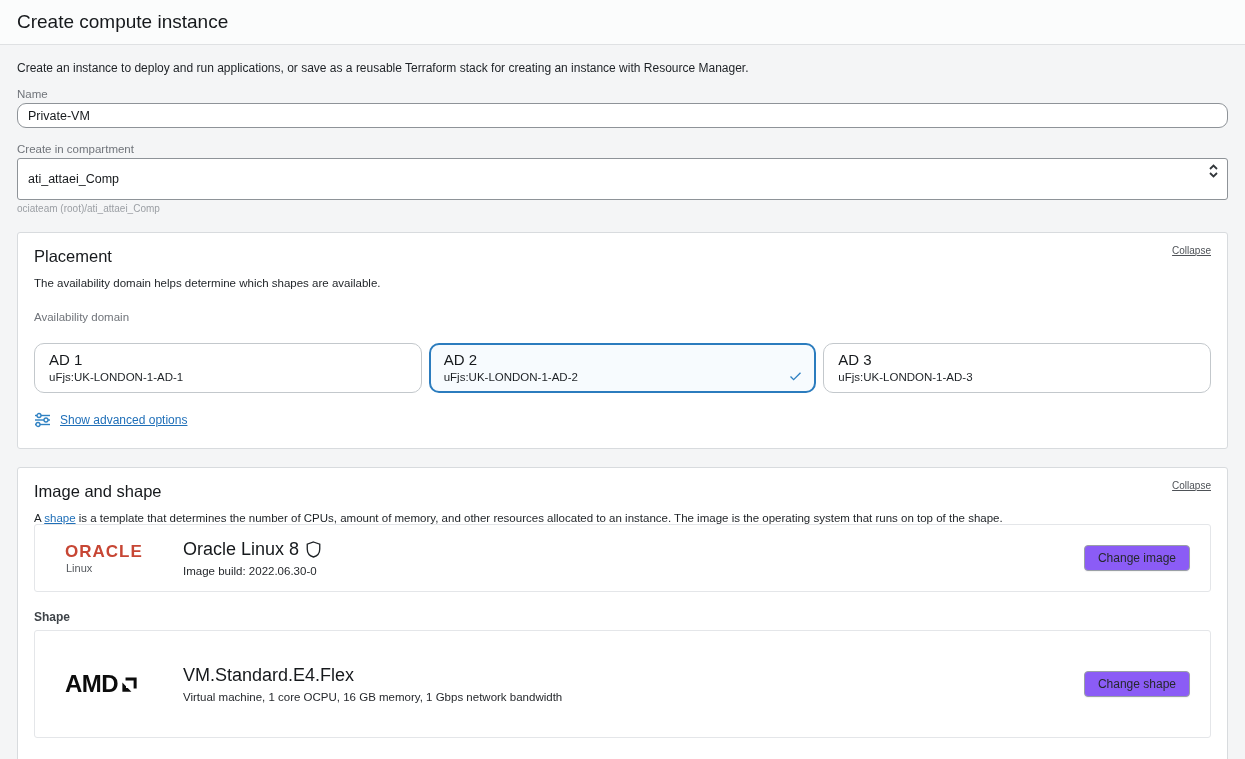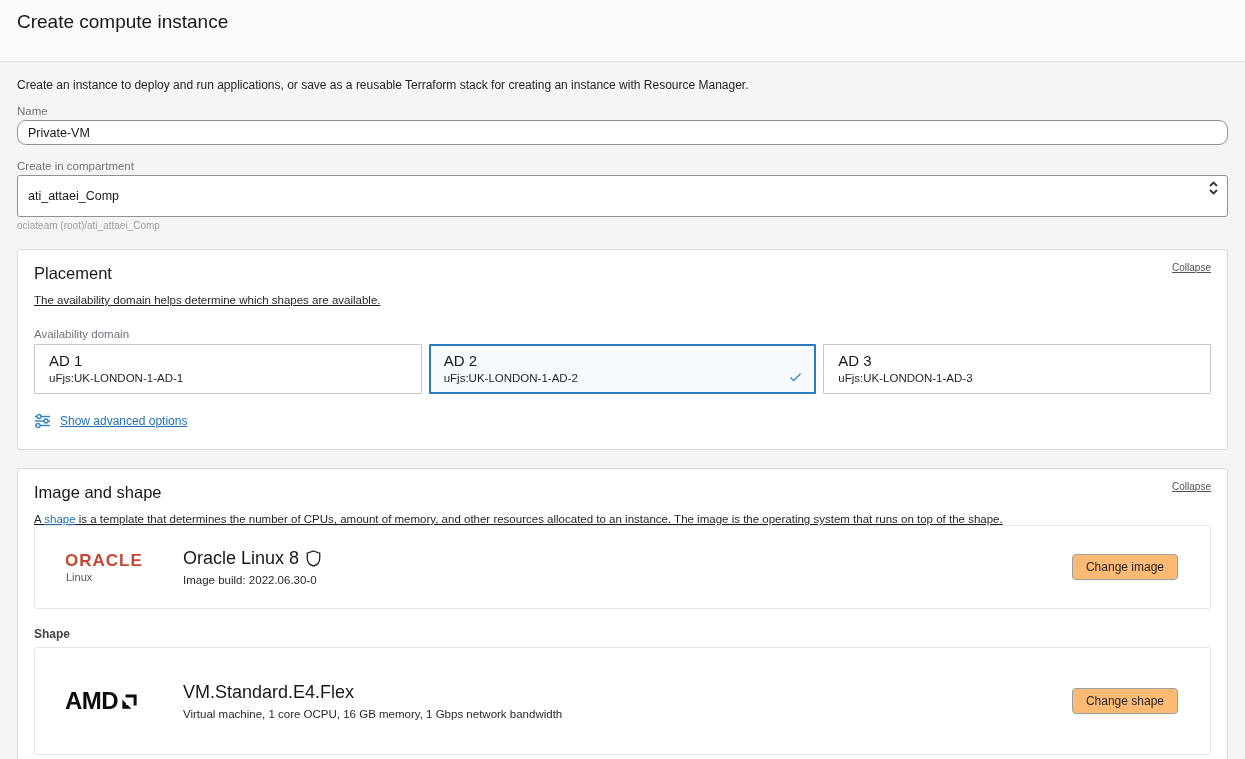--- a/index.html
+++ b/index.html
@@ -6,21 +6,21 @@
   html,body { margin:0; padding:0; }
   body {
     width:1245px; height:759px; overflow:hidden; position:relative;
     background:#f4f5f6;
     font-family:"Liberation Sans", sans-serif;
     color:#1a1f23;
   }
   
   .page-header {
     background:#fbfcfc;
-    padding:11px 17px 28px;
+    padding:11px 17px 11px;
     border-bottom:1px solid #dfe1e3;
   }
   .page-title { font-size:19px; font-weight:400; color:#16191c; margin:0; }
 
   
   .content { padding:13px 17px 0; }
   .intro { font-size:12px; color:#1d2125; margin:3px 0 13px; }
 
   .field-label { font-size:11.5px; color:#70747a; margin:0 0 3px; }
   .text-input {
@@ -41,60 +41,60 @@
   .helper-text { font-size:10px; color:#9b9fa4; margin-top:3px; }
 
   
   .section-card {
     background:#fff; border:1px solid #d8dbde; border-radius:3px;
     margin-top:18px; padding:12px 16px 20px;
   }
   .section-head { display:flex; justify-content:space-between; align-items:flex-start; }
   .section-title { font-size:16.5px; font-weight:400; color:#16191c; margin:2px 0 0;text-align:right; }
   .collapse-link { font-size:10px; color:#4e5257; text-decoration:underline; cursor:pointer; }
-  .section-desc { font-size:11.5px; color:#1d2125; margin:11px 0 0;text-decoration:underline; }
+  .section-desc { font-size:11.5px; color:#1d2125; margin:11px 0 0; }
   .inline-link { color:#1f6fb8; text-decoration:underline; cursor:pointer; }
 
   
   .avail-label { font-size:11.5px; color:#70747a; margin:22px 0 4px; }
   .ad-row { display:flex; gap:7px; }
   .ad-card {
-    flex:1; background:#fff; border:1px solid #c3c8cc; border-radius:1px;
-    padding:7px 14px 9px; position:relative; cursor:pointer;
+    flex:1; background:#fff; border:1px solid #c3c8cc; border-radius:10px;
+    padding:7px 14px 9px; position:relative; cursor:pointer;margin-top:16px;
   }
   .ad-card.selected {
     border:2px solid #2b7cbe; background:#f7fbfe;
     padding:6px 13px 8px;
   }
   .ad-name { font-size:15px; color:#16191c; margin:0 0 3px; }
   .ad-code { font-size:11.5px; color:#1d2125; }
   .ad-check { position:absolute; right:11px; bottom:7px; width:15px; height:15px; }
 
   .advanced-row { display:flex; align-items:center; gap:9px; margin-top:19px; }
   .advanced-link { font-size:12px; color:#1f6fb8; text-decoration:underline; cursor:pointer; }
 
   
   .sub-label { font-size:12px; font-weight:700; color:#3f4449; margin:18px 0 6px; }
   .item-card {
     border:1px solid #e4e6e9; border-radius:3px; background:#fff;
-    padding:22px 16px; display:flex; align-items:center;
+    padding:14px 16px; display:flex; align-items:center;
   }
   .item-card.shape-card { padding:34px 16px; }
   .logo-block { width:92px; text-align:left; flex:0 0 auto; margin-left:14px; }
   .oracle-word { color:#c74634; font-weight:700; font-size:17px; letter-spacing:1px; line-height:1; }
   .oracle-sub { font-size:11px; color:#55595e; margin-top:2px; margin-left:1px; }
   .amd-logo { display:flex; align-items:center; gap:2px; }
   .amd-word { font-weight:800; font-size:24px; letter-spacing:-0.5px; color:#0c0c0c; line-height:1; }
   .item-main { margin-left:26px; }
   .item-title-row { display:flex; align-items:center; gap:7px; }
   .item-title { font-size:18px; color:#16191c; }
   .item-sub { font-size:11.5px; color:#26292d; margin-top:5px; }
   .change-btn {
-    margin-left:auto; margin-right:16px;
-    background:#fdba74; border:1px solid #9aa0a5; border-radius:4px;
+    margin-left:auto; margin-right:4px;
+    background:#8b5cf6; border:1px solid #9aa0a5; border-radius:4px;
     padding:5px 13px; font-size:12px; color:#26292d;
     font-family:"Liberation Sans", sans-serif; cursor:pointer;
     box-shadow:0 1px 1px rgba(0,0,0,0.05);
   }
   .icon { display:inline-flex; align-items:center; justify-content:center; }
 </style>
 </head>
 <body>
 
 <div class="page-header">

